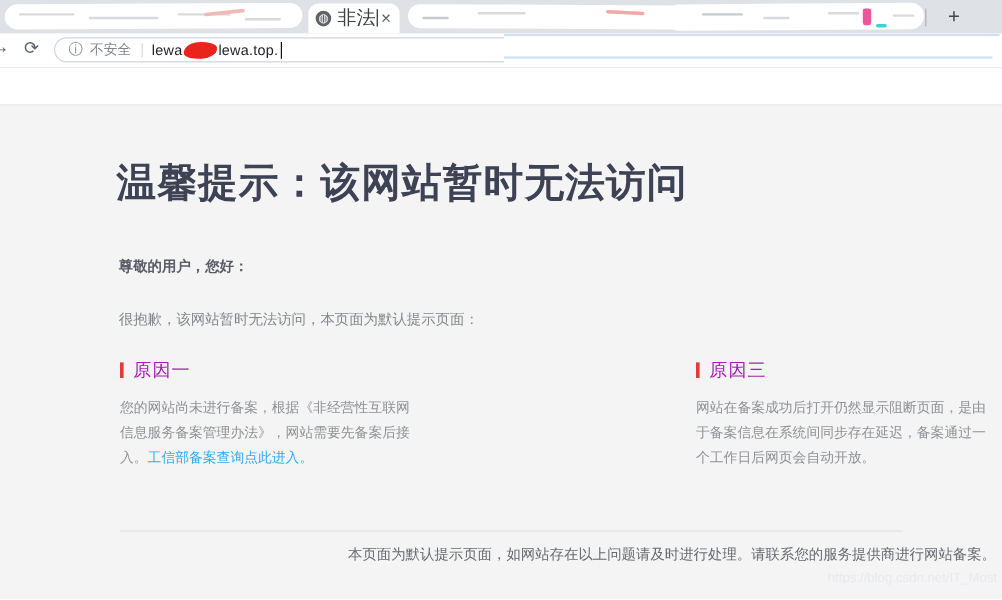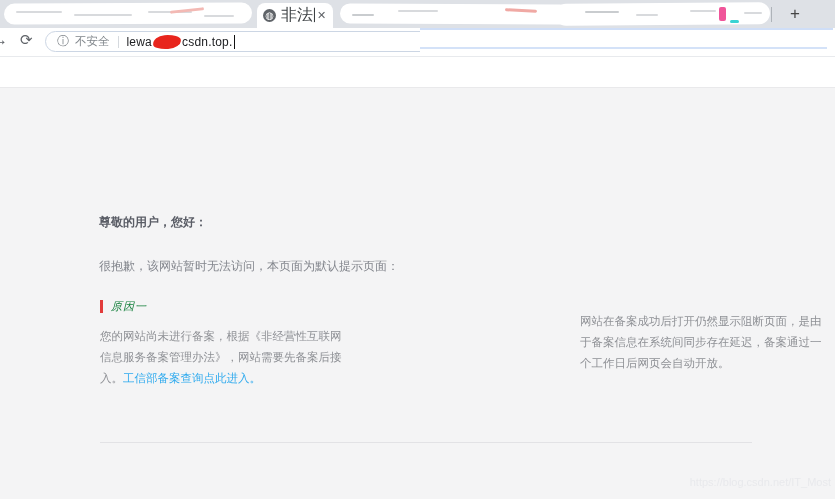--- a/index.html
+++ b/index.html
@@ -49,21 +49,21 @@
   .gray { position:absolute; left:0; right:0; top:30px; bottom:0; background:#f4f4f5;
     border-top:1px solid #e9e9eb; }
   .heading { position:absolute; left:97px; top:42px; font-size:33px; font-weight:600;
     color:#3d4254; letter-spacing:1px; }
   .greeting { position:absolute; left:99px; top:126px; font-size:12px; font-weight:bold; color:#5a5d66;text-align:right; }
   .intro { position:absolute; left:99px; top:170px; font-size:12px; color:#83868d; }
   .reasons { position:absolute; left:100px; top:211px; display:flex; }
   .reason { width:240px; }
   .reason-head { display:flex; align-items:center; }
   .red-bar { width:3px; height:13px; background:#e23b3b; margin-right:8px; }
-  .reason-title { font-size:11px; color:#15803d; letter-spacing:1px;font-style:italic; }
+  .reason-title { font-size:15px; color:#a21caf; letter-spacing:1px; }
   .reason-body { margin-top:12px; font-size:11.5px; line-height:21px; color:#8e9095;
     width:243px; letter-spacing:0; }
   .miit-link { color:#2faaee; cursor:pointer;text-align:right; }
   .footer-line { position:absolute; left:100px; top:354px; width:652px; height:1px; background:#e2e2e5; }
   .footer-text { position:absolute; left:100px; right:5px; top:366px; text-align:right;
     font-size:12px; color:#66696f; }
   .watermark { position:absolute; right:4px; top:388px; font-size:11px; color:#e8e9ec; }
 </style>
 </head>
 <body>
@@ -102,49 +102,55 @@
 <div class="toolbar">
   <span class="nav-fwd">→</span>
   <span class="reload">⟳</span>
 
   <div class="omnibox">
     <span class="sec-ico">ⓘ</span>
     <span class="sec-txt">不安全</span>
     <span class="om-sep"></span>
     <span class="url">lewa</span>
     <span class="scribble-red"></span>
-    <span class="url">csdn.top.</span>
+    <span class="url">lewa.top.</span>
     <span class="caret"></span>
   </div>
 
   <div class="wipe"></div>
 </div>
 
 <div class="page">
   <div class="gray">
 
+    <div class="heading">温馨提示：该网站暂时无法访问</div>
 
     <div class="greeting">尊敬的用户，您好：</div>
 
     <div class="intro">很抱歉，该网站暂时无法访问，本页面为默认提示页面：</div>
 
     <div class="reasons">
 
       <div class="reason">
         <div class="reason-head">
           <span class="red-bar"></span>
           <span class="reason-title">原因一</span>
         </div>
         <div class="reason-body"><span>您的网站尚未进行备案，根据《非经营性互联网信息服务备案管理办法》，网站需要先备案后接入。</span><span class="miit-link">工信部备案查询点此进入。</span></div>
       </div>
 
       <div class="reason">
       </div>
 
       <div class="reason">
+        <div class="reason-head">
+          <span class="red-bar"></span>
+          <span class="reason-title">原因三</span>
+        </div>
         <div class="reason-body">网站在备案成功后打开仍然显示阻断页面，是由于备案信息在系统间同步存在延迟，备案通过一个工作日后网页会自动开放。</div>
       </div>
     </div>
 
     <div class="footer-line"></div>
+    <div class="footer-text">本页面为默认提示页面，如网站存在以上问题请及时进行处理。请联系您的服务提供商进行网站备案。</div>
     <div class="watermark">https://blog.csdn.net/IT_Most</div>
   </div>
 </div>
 
 </body></html>

